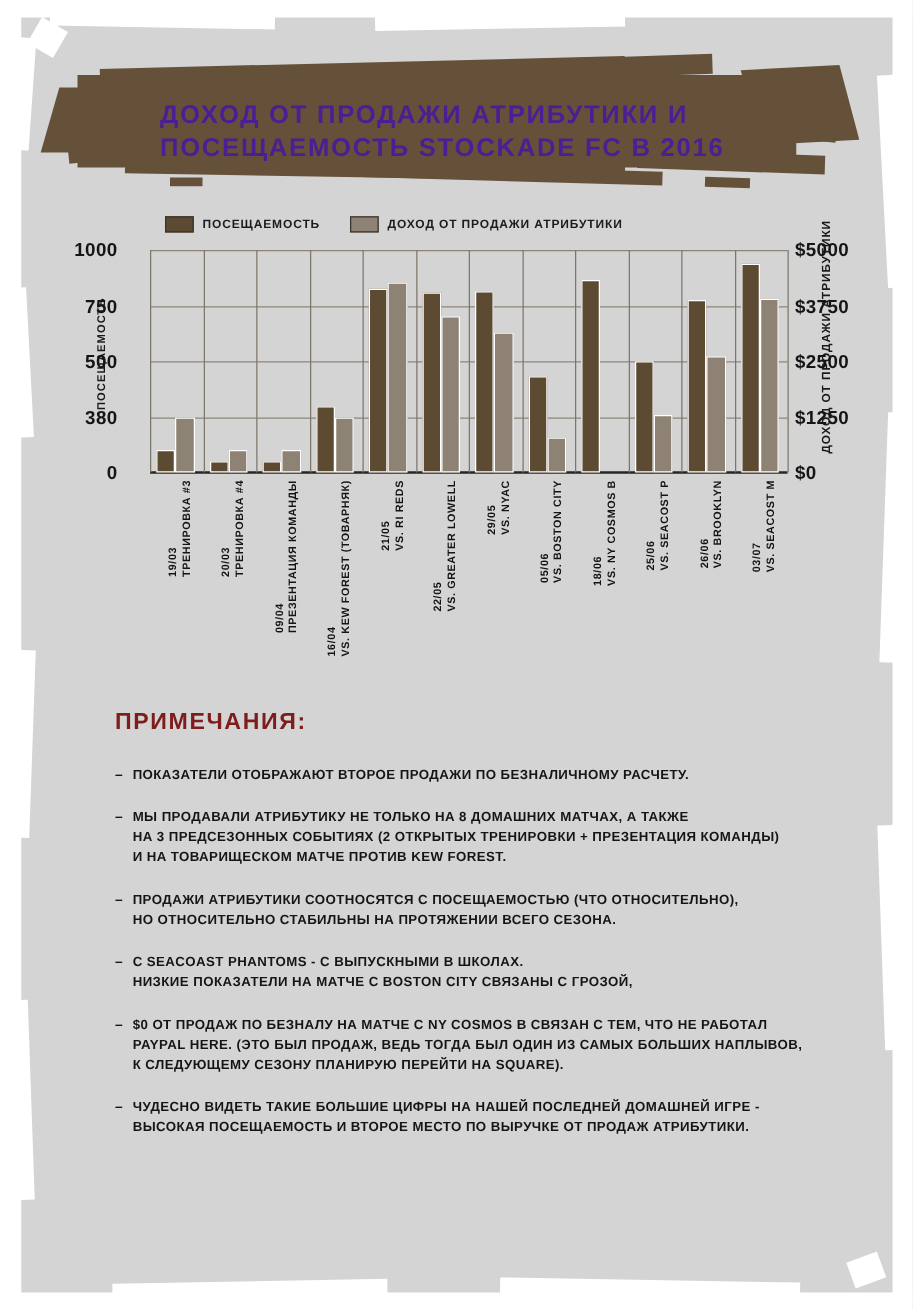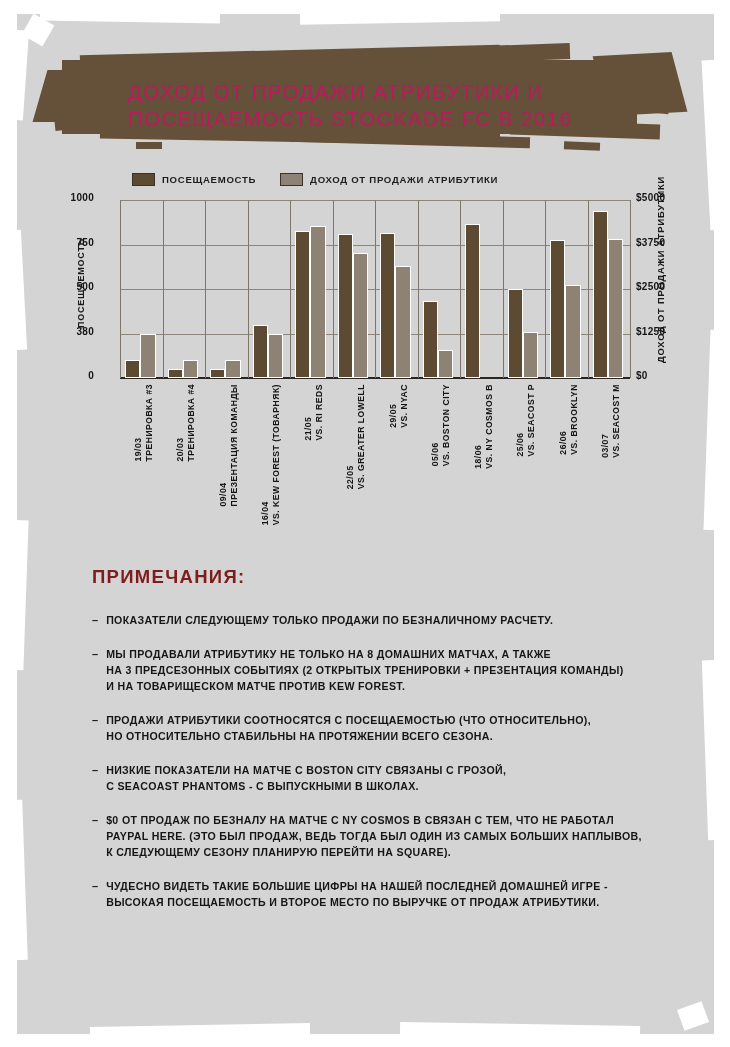--- a/index.html
+++ b/index.html
@@ -15,42 +15,42 @@
     position:absolute;left:14px;top:12px;right:14px;bottom:12px;
     background:#d4d4d4;
   }
   .torn{position:absolute;background:#ffffff;pointer-events:none;}
 
   
   #titleband{position:absolute;left:40px;top:42px;width:620px;height:110px;}
   .brush{position:absolute;background:#655139;}
   #title-text{
     position:absolute;left:128px;top:78px;width:520px;
-    color:#be185d;font-weight:normal;font-size:20.5px;line-height:27px;
+    color:#4c1d95;font-weight:bold;font-size:20.5px;line-height:27px;
     letter-spacing:1.4px;font-family:"Liberation Sans", sans-serif;
     text-transform:uppercase;z-index:6;
   }
   #title-text div{white-space:nowrap;}
 
   
   #legend{position:absolute;left:132px;top:172px;height:14px;display:flex;align-items:center;gap:10px;z-index:6;}
   .lg{display:flex;align-items:center;gap:7px;}
   .sw{width:21px;height:11px;border:1px solid #3a3128;}
   .sw.att{background:#5d4a33;}
   .sw.rev{background:#8d8273;}
   .lglab{font-size:9.6px;font-weight:bold;letter-spacing:.7px;color:#1c1c1c;white-space:nowrap;}
 
   
   #chart{position:absolute;left:0;top:0;width:730px;height:560px;z-index:5;}
   #plot{position:absolute;left:120px;top:200px;width:510px;height:178px;}
   .gl{position:absolute;left:0;width:100%;height:1px;background:#8d8579;}
   .vl{position:absolute;top:0;height:100%;width:1px;background:#7d766b;}
   #axis0{position:absolute;left:0;width:100%;height:2px;background:#2a2520;bottom:-1px;}
 
-  .ytick{position:absolute;font-size:10px;font-weight:bold;color:#151515;letter-spacing:.3px;}
+  .ytick{position:absolute;font-size:15px;font-weight:bold;color:#151515;letter-spacing:.3px;}
   .ytick.l{right:636px;text-align:right;width:60px;}
   .ytick.r{left:636px;text-align:left;width:70px;}
 
   .barpair{position:absolute;bottom:0;display:flex;align-items:flex-end;gap:0px;}
   .bar{border:1px solid #ffffff;box-sizing:border-box;}
   .bar.att{background:#5d4a33;}
   .bar.rev{background:#8d8273;}
 
   .xlab{
     position:absolute;writing-mode:vertical-rl;transform:rotate(180deg);
@@ -268,43 +268,43 @@
         <span class="n">VS. SEACOST M</span>
       </div>
     </div>
 
   <div id="notes">
     <div id="notes-title">ПРИМЕЧАНИЯ:</div>
     <div id="notes-list">
         <div class="note">
           <span class="dash">–</span>
           <div class="ntxt">
-            <div>ПОКАЗАТЕЛИ СЛЕДУЮЩЕМУ ТОЛЬКО ПРОДАЖИ ПО БЕЗНАЛИЧНОМУ РАСЧЕТУ.</div>
+            <div>ПОКАЗАТЕЛИ ОТОБРАЖАЮТ ВТОРОЕ ПРОДАЖИ ПО БЕЗНАЛИЧНОМУ РАСЧЕТУ.</div>
           </div>
         </div>
         <div class="note">
           <span class="dash">–</span>
           <div class="ntxt">
             <div>МЫ ПРОДАВАЛИ АТРИБУТИКУ НЕ ТОЛЬКО НА 8 ДОМАШНИХ МАТЧАХ, А ТАКЖЕ</div>
             <div>НА 3 ПРЕДСЕЗОННЫХ СОБЫТИЯХ (2 ОТКРЫТЫХ ТРЕНИРОВКИ + ПРЕЗЕНТАЦИЯ КОМАНДЫ)</div>
             <div>И НА ТОВАРИЩЕСКОМ МАТЧЕ ПРОТИВ KEW FOREST.</div>
           </div>
         </div>
         <div class="note">
           <span class="dash">–</span>
           <div class="ntxt">
             <div>ПРОДАЖИ АТРИБУТИКИ СООТНОСЯТСЯ С ПОСЕЩАЕМОСТЬЮ (ЧТО ОТНОСИТЕЛЬНО),</div>
             <div>НО ОТНОСИТЕЛЬНО СТАБИЛЬНЫ НА ПРОТЯЖЕНИИ ВСЕГО СЕЗОНА.</div>
           </div>
         </div>
         <div class="note">
           <span class="dash">–</span>
           <div class="ntxt">
+            <div>С SEACOAST PHANTOMS - С ВЫПУСКНЫМИ В ШКОЛАХ.</div>
             <div>НИЗКИЕ ПОКАЗАТЕЛИ НА МАТЧЕ С BOSTON CITY СВЯЗАНЫ С ГРОЗОЙ,</div>
-            <div>С SEACOAST PHANTOMS - С ВЫПУСКНЫМИ В ШКОЛАХ.</div>
           </div>
         </div>
         <div class="note">
           <span class="dash">–</span>
           <div class="ntxt">
             <div>$0 ОТ ПРОДАЖ ПО БЕЗНАЛУ НА МАТЧЕ С NY COSMOS B СВЯЗАН С ТЕМ, ЧТО НЕ РАБОТАЛ</div>
             <div>PAYPAL HERE. (ЭТО БЫЛ ПРОДАЖ, ВЕДЬ ТОГДА БЫЛ ОДИН ИЗ САМЫХ БОЛЬШИХ НАПЛЫВОВ,</div>
             <div>К СЛЕДУЮЩЕМУ СЕЗОНУ ПЛАНИРУЮ ПЕРЕЙТИ НА SQUARE).</div>
           </div>
         </div>

